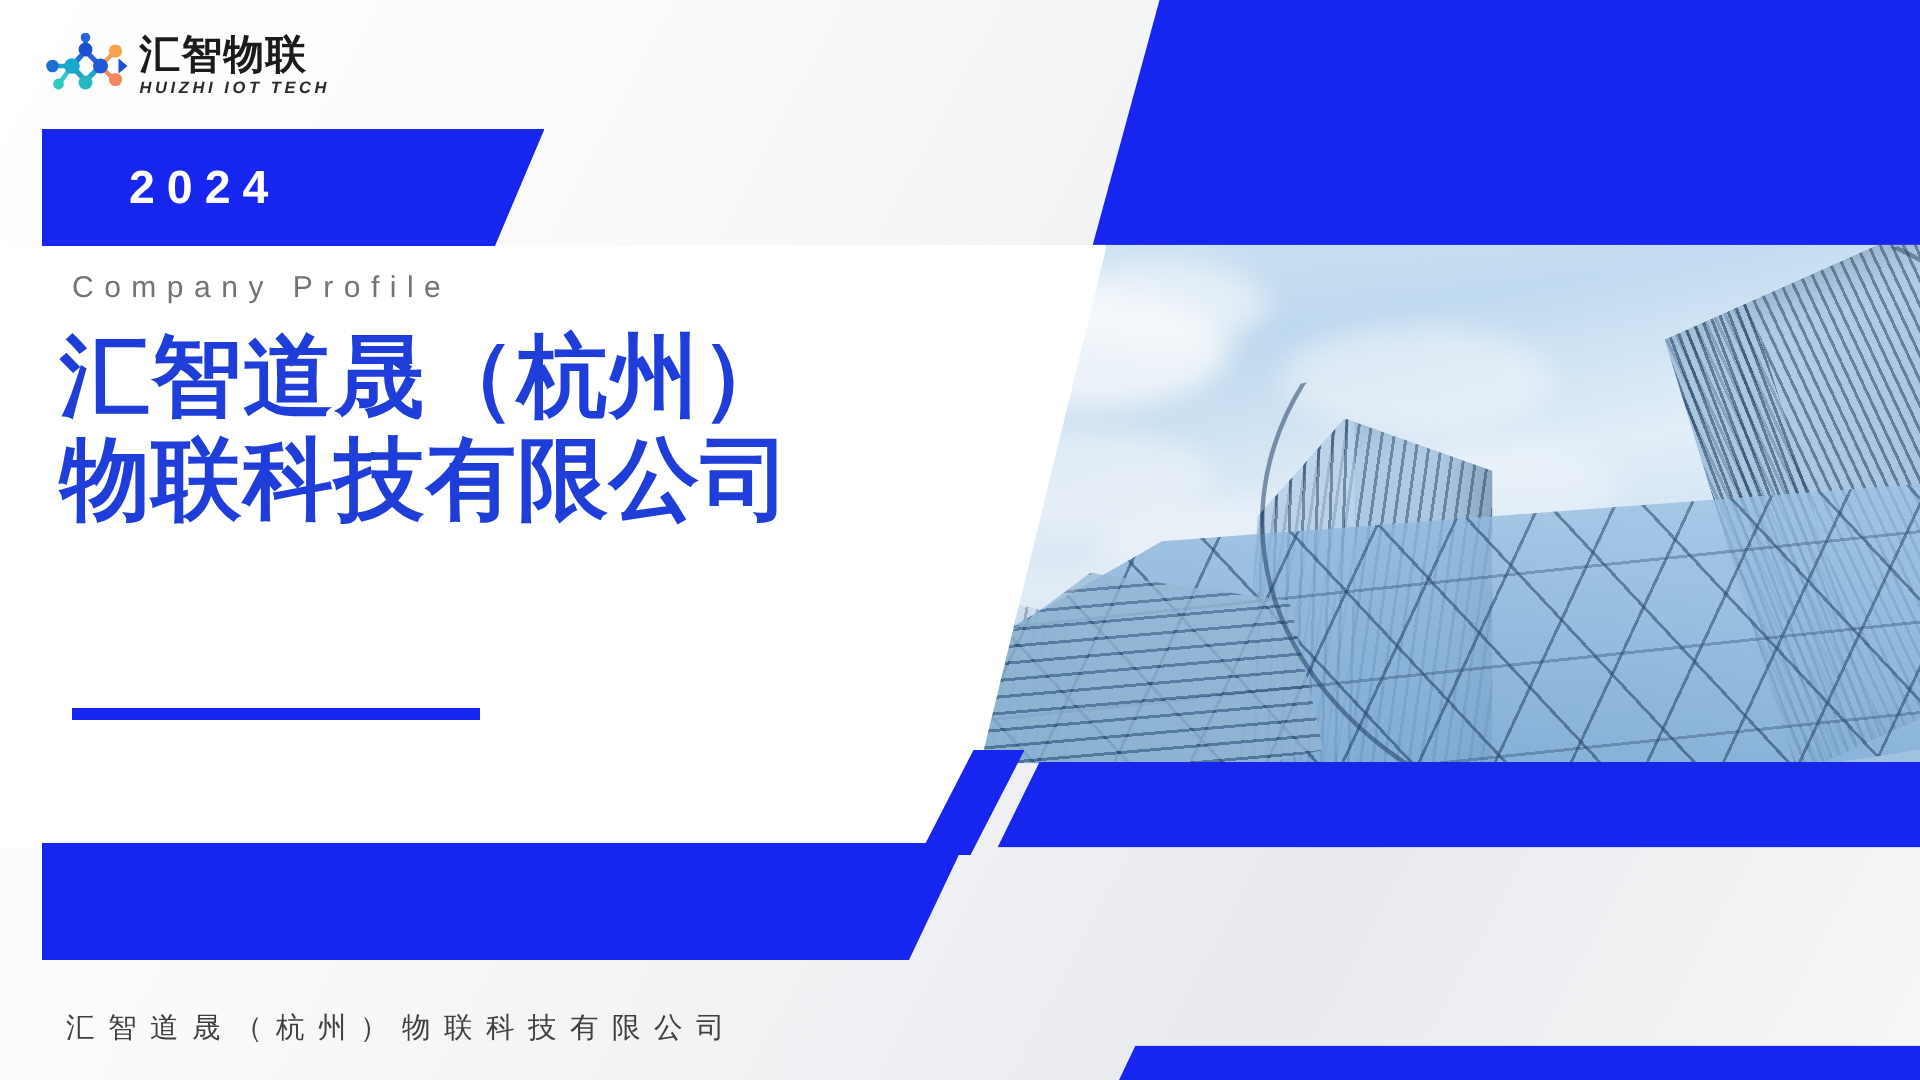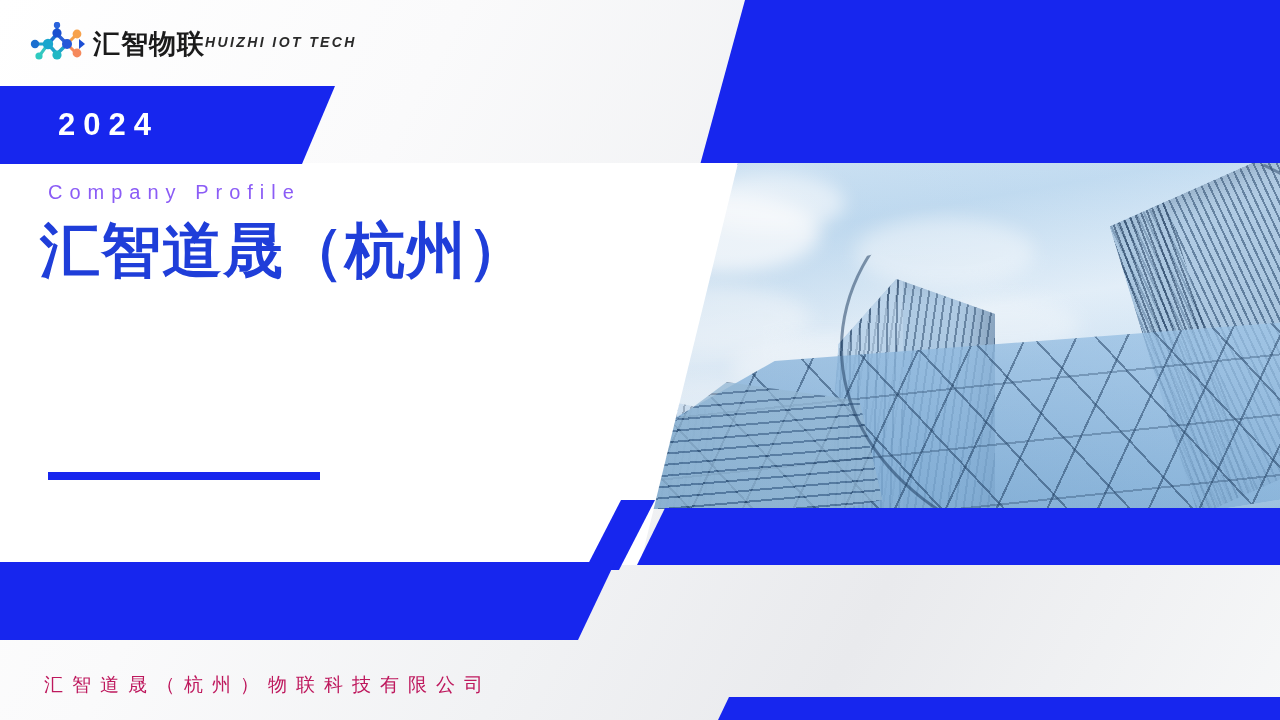--- a/index.html
+++ b/index.html
@@ -123,21 +123,21 @@
   .glass-arc {
     position:absolute; right:-120px; top:-30px; width:560px; height:430px;
     border:3px solid rgba(28,58,94,0.55);
     border-radius:50%;
     background:transparent;
     clip-path:polygon(0 30%, 100% 0, 100% 100%, 0 100%);
   }
   .photo-shade { position:absolute; inset:0; background:linear-gradient(200deg, rgba(255,255,255,0.10), rgba(30,70,120,0.06)); }
 
   
-  .shape { position:absolute; }
+  .shape { position:absolute;margin-left:28px; }
   
   .blue-top-right {
     left:700px; top:0; width:580px; height:165px;
     background:var(--brand);
     clip-path:polygon(45px 0, 580px 0, 580px 165px, 0 165px);
   }
   
   .year-banner {
     left:0; top:86px; width:335px; height:78px;
     background:var(--brand);
@@ -176,56 +176,56 @@
   
   .white-card {
     position:absolute; left:0; top:163px; width:760px; height:402px;
     background:#ffffff;
     clip-path:polygon(0 0, 738px 0, 640px 402px, 0 402px);
   }
 
   
   .logo { position:absolute; left:28px; top:22px; display:flex; align-items:center; gap:7px; }
   .logo-mark { width:58px; height:44px; flex:0 0 auto; }
-  .logo-text { display:flex; line-height:1; }
+  .logo-text { display:flex; flex-direction:column; line-height:1; }
   .logo-cn {
     font-size:27px; font-weight:700; color:#1b1b1b; letter-spacing:1px;
     font-family:"Liberation Sans", sans-serif;
   }
   .logo-en {
-    font-size:14px; font-weight:700; font-style:italic; color:#2a2a2a;
+    font-size:11px; font-weight:700; font-style:italic; color:#2a2a2a;
     letter-spacing:2.4px; margin-top:4px;
     font-family:"Liberation Sans", sans-serif;
   }
 
   
   .eyebrow {
     position:absolute; left:48px; top:181px;
-    font-size:20px; color:#8b5cf6; letter-spacing:7px; font-weight:400;
+    font-size:20px; color:#737373; letter-spacing:7px; font-weight:400;
     font-family:"Liberation Sans", sans-serif;
   }
   .title {
     position:absolute; left:40px; top:216px; width:680px;
     font-size:60px; font-weight:700; color:var(--title-blue);
     line-height:1.15; letter-spacing:1px;
     font-family:"Liberation Sans", sans-serif;
   }
   .title .ln { display:block; }
   .subtitle {
     position:absolute; left:48px; top:404px;
     font-size:24px; color:#2a2a2a; letter-spacing:9px; font-weight:400;
     font-family:"Liberation Sans", sans-serif;
   }
   .divider {
     position:absolute; left:48px; top:472px; width:272px; height:8px;
     background:var(--brand);
   }
   .footer-name {
     position:absolute; left:44px; top:672px;
-    font-size:19px; color:#be185d; letter-spacing:9px; font-weight:400;
+    font-size:19px; color:#404040; letter-spacing:9px; font-weight:400;
     font-family:"Liberation Sans", sans-serif;
   }
 
   :root { --brand:#1726EE; --title-blue:#1F3ED9; }
 </style>
 </head>
 <body>
 
 <div class="slide">
 
@@ -296,20 +296,21 @@
     <span class="logo-text">
       <span class="logo-cn">汇智物联</span>
       <span class="logo-en">HUIZHI IOT TECH</span>
     </span>
   </div>
 
   <div class="eyebrow">Company Profile</div>
 
   <div class="title">
     <span class="ln">汇智道晟（杭州）</span>
+    <span class="ln">物联科技有限公司</span>
   </div>
 
 
   <div class="divider"></div>
 
   <div class="footer-name">汇智道晟（杭州）物联科技有限公司</div>
 
 </div>
 
 </body></html>

